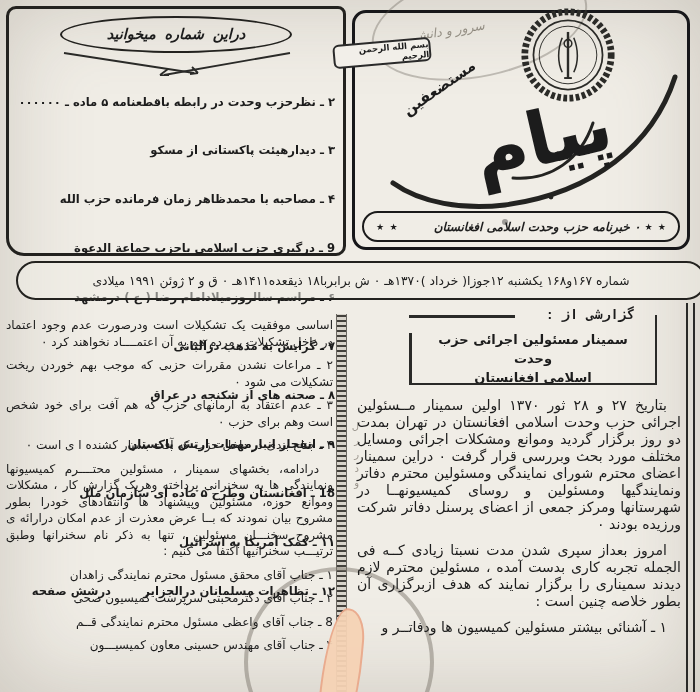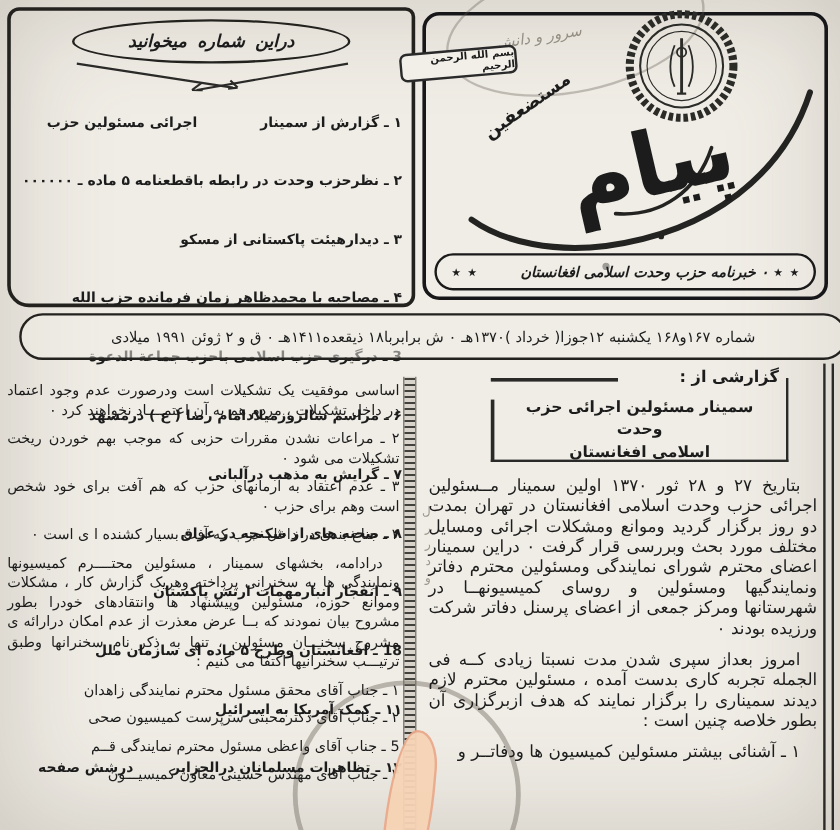--- a/index.html
+++ b/index.html
@@ -87,21 +87,21 @@
   .right-col{position:absolute;left:357px;top:311px;width:324px;z-index:3;}
   .right-col p{font-size:14px;line-height:17px;margin:0 0 9px;text-align:justify;text-indent:14px;}
   .ind{text-indent:14px;}
   
   .report-box{position:relative;width:248px;height:70px;margin:4px 24px 12px auto;}
   .report-box .bseg{position:absolute;background:#2a2a28;}
   .bt{top:0;left:0;width:106px;height:2.5px;}
   .br{right:0;top:0;bottom:0;width:2.5px;}
   .bb{bottom:0;left:0;right:0;height:2.5px;}
   .bl{left:0;bottom:0;width:2.5px;height:52px;}
-  .report-label{position:absolute;top:-9px;right:8px;font-size:13.5px;font-weight:bold;}
+  .report-label{position:absolute;top:-9px;right:22px;font-size:13.5px;font-weight:bold;font-family:Liberation Mono, monospace;}
   .report-lines{padding:15px 8px 0;text-align:center;font-weight:bold;font-size:13px;line-height:19px;}
   
   .wm-circle{
     position:absolute;left:244px;top:567px;width:182px;height:182px;
     border:4px solid rgba(125,120,110,.5);border-radius:50%;z-index:2;
   }
   .wm-flame{
     position:absolute;left:321px;top:608px;width:36px;height:130px;
     background:#f6d3b5;border:2px solid #eaa98b;
     border-radius:55% 45% 60% 40% / 75% 25% 70% 30%;
@@ -119,25 +119,24 @@
   <div class="toc-oval">
     <span>دراین شماره میخوانید</span>
   </div>
   <span class="toc-arrows">
     <svg width="260" height="26" viewBox="0 0 260 26">
       <path d="M18 3 L148 23 M152 23 L146 17 M152 23 L144 24" stroke="#2a2a28" stroke-width="1.8" fill="none"></path>
       <path d="M244 3 L118 25 M114 25 L122 19 M114 25 L123 26" stroke="#2a2a28" stroke-width="1.8" fill="none"></path>
     </svg>
   </span>
   <div class="toc-list">
-    <div class="toc-line">۱ ـ گزارش از سمینار             اجرائی مسئولین حزب</div>
     <div class="toc-line">۲ ـ نظرحزب وحدت در رابطه باقطعنامه ۵ ماده ـ ۰۰۰۰۰۰</div>
     <div class="toc-line">۳ ـ دیدارهیئت پاکستانی از مسکو</div>
     <div class="toc-line">۴ ـ مصاحبه با محمدظاهر زمان فرمانده حزب الله</div>
-    <div class="toc-line">3 ـ درگیری حزب اسلامی باحزب جماعة الدعوة</div>
+    <div class="toc-line">9 ـ درگیری حزب اسلامی باحزب جماعة الدعوة</div>
     <div class="toc-line">۶ ـ مراسم سالروزمیلادامام رضا ( ع ) درمشهد</div>
     <div class="toc-line">۷ ـ گرایش به مذهب درآلبانی</div>
     <div class="toc-line">۸ ـ صحنه های از شکنجه در عراق</div>
     <div class="toc-line">۹ ـ انفجار انبارمهمات ارتش پاکستان</div>
     <div class="toc-line">18 ـ افغانستان وطرح ۵ ماده ای سازمان ملل</div>
     <div class="toc-line">۱۱ ـ کمک آمریکا به اسرائیل</div>
     <div class="toc-line">۱۲ ـ تظاهرات مسلمانان درالجزایر        درشش صفحه</div>
   </div>
 </div>
 
@@ -189,21 +188,21 @@
 و</div>
 
 <div class="left-col">
   <p>اساسی موفقیت یک تشکیلات است ودرصورت عدم وجود اعتماد در داخل تشکیلات ، مردم هم به آن اعتمــــاد نخواهند کرد ۰</p>
   <p>۲ ـ مراعات نشدن مقررات حزبی که موجب بهم خوردن ریخت تشکیلات می شود ۰</p>
   <p>۳ ـ عدم اعتقاد به آرمانهای حزب که هم آفت برای خود شخص است وهم برای حزب ۰</p>
   <p>۴ ـ جناح بندی در داخل حزب که آفت بسیار کشنده ا ی است ۰</p>
   <p class="ind">درادامه، بخشهای سمینار ، مسئولین محتــــرم کمیسیونها ونمایندگی ها به سخنرانی پرداخته وهریک گزارش کار ، مشکلات وموانع حوزه، مسئولین وپیشنهاد ها وانتقادهای خودرا بطور مشروح بیان نمودند که بــا عرض معذرت از عدم امکان درارائه ی مشروح سخنـــان مسئولین ، تنها به ذکر نام سخنرانها وطبق ترتیـــب سخنرانیها اکتفا می کنیم :</p>
   <p>۱ ـ جناب آقای محقق مسئول محترم نمایندگی زاهدان</p>
   <p>۲ ـ جناب آقای دکترمحبتی سرپرست کمیسیون صحی</p>
-  <p>5 ـ جناب آقای واعظی مسئول محترم نمایندگی قــم</p>
+  <p>8 ـ جناب آقای واعظی مسئول محترم نمایندگی قــم</p>
   <p>۴ ـ جناب آقای مهندس حسینی معاون کمیسیـــون</p>
 </div>
 
 <div class="right-col">
   <div class="report-box">
     <span class="bseg bt"></span>
     <span class="bseg br"></span>
     <span class="bseg bb"></span>
     <span class="bseg bl"></span>
     <span class="report-label">گزارشی از :</span>

